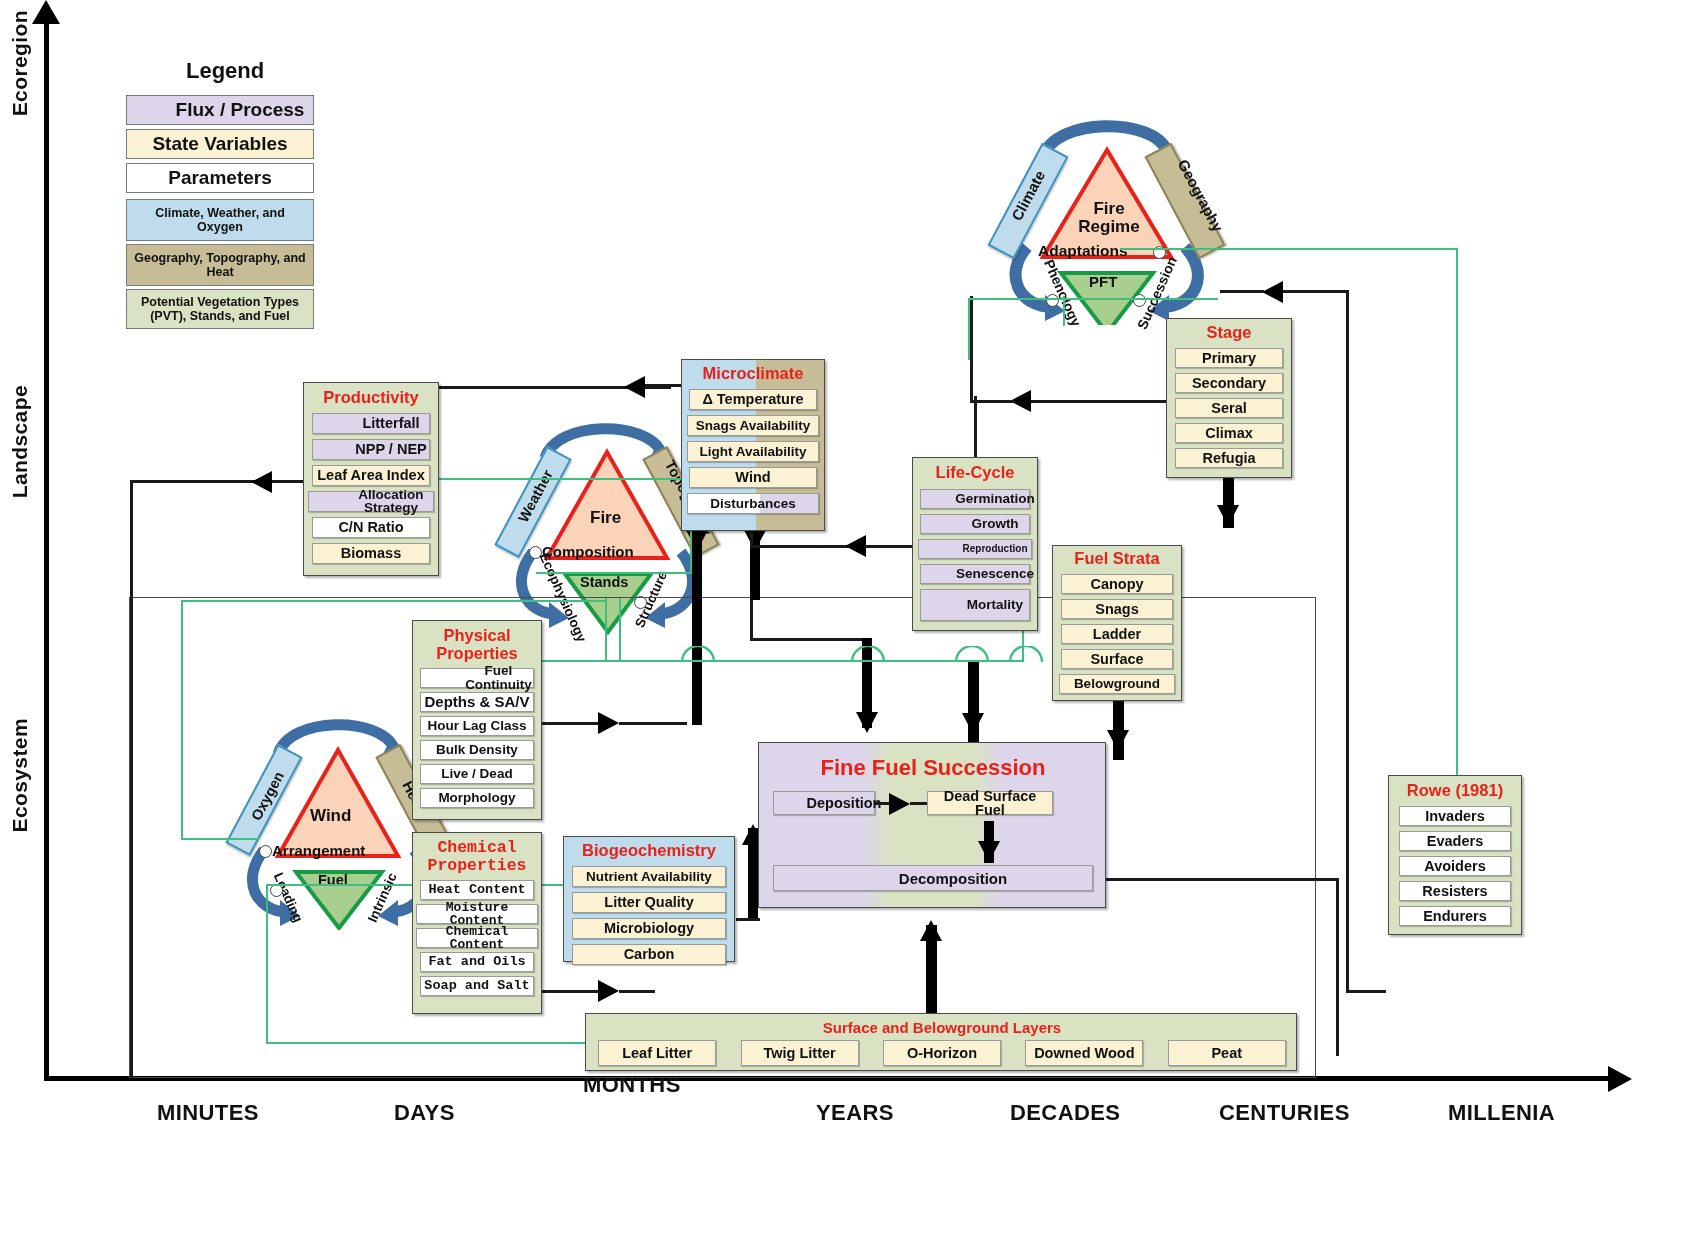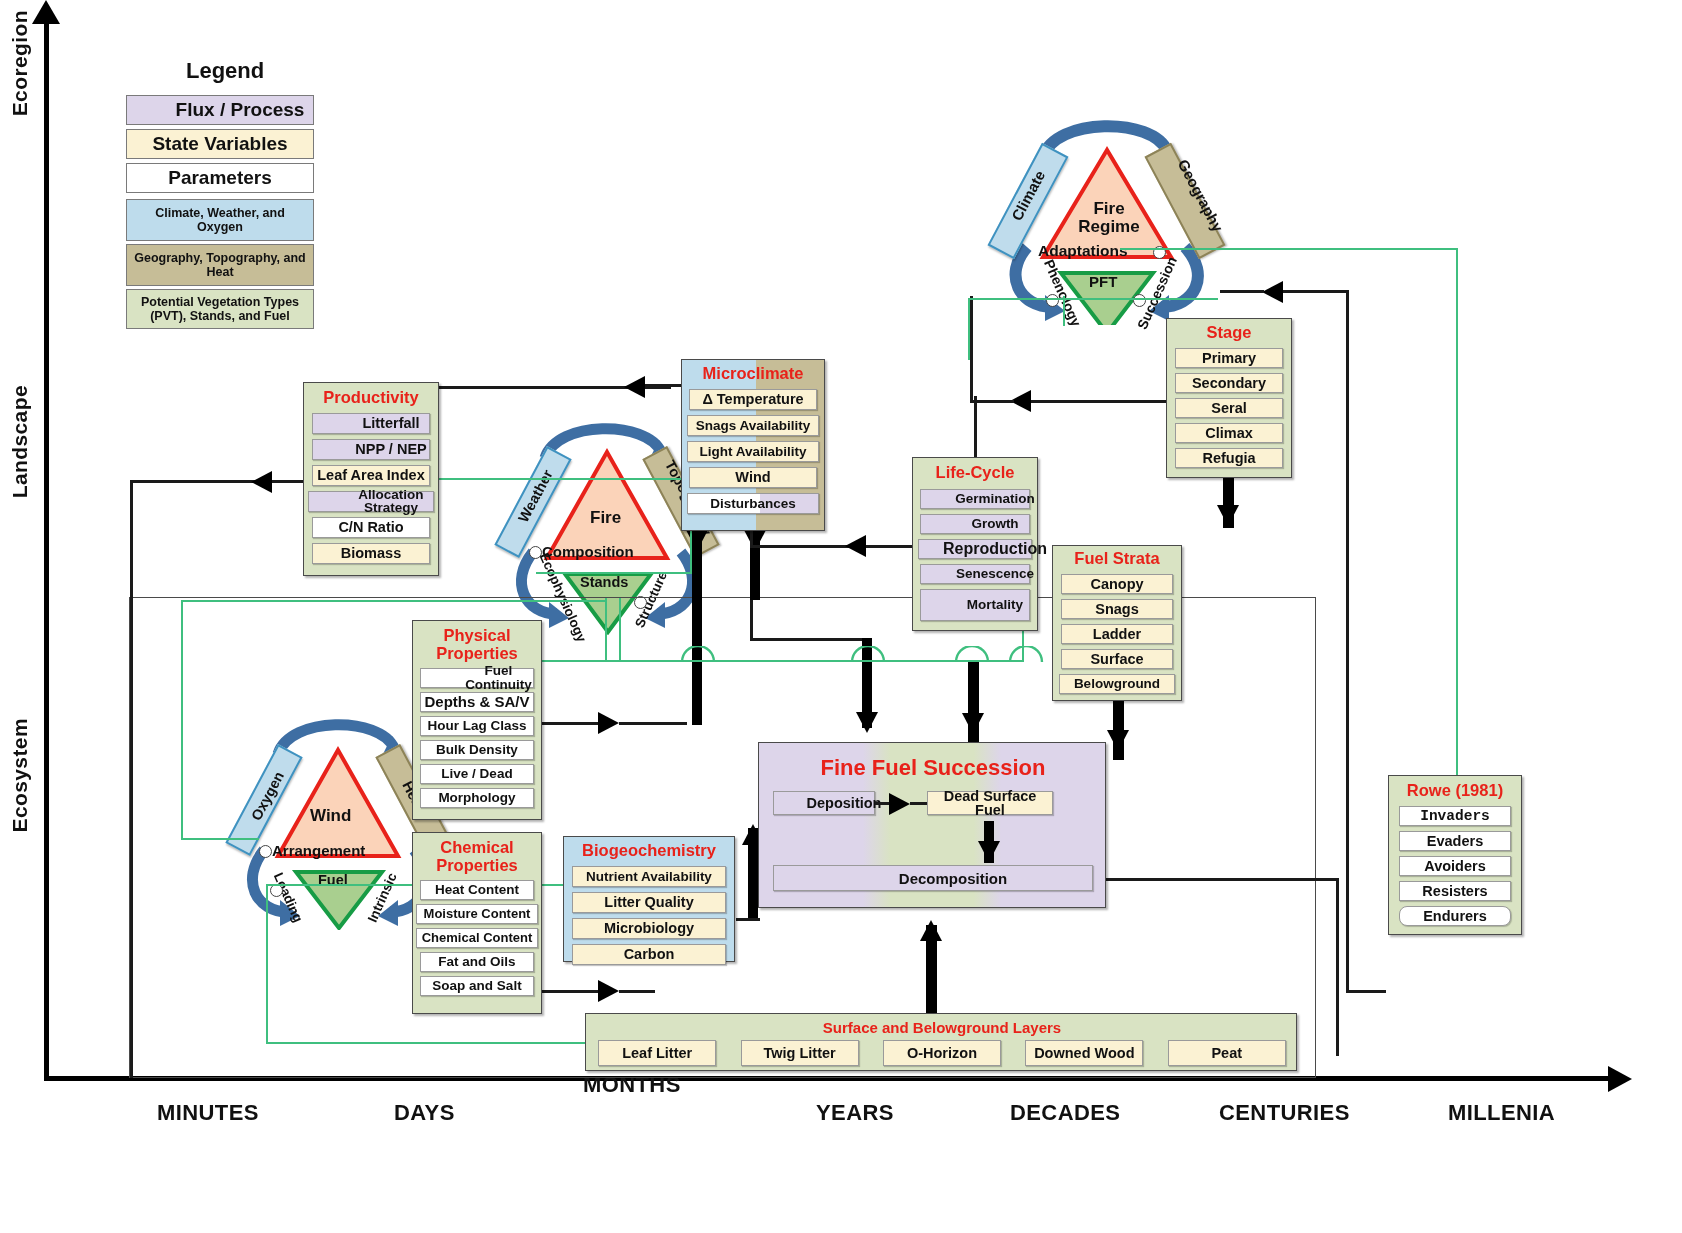--- a/index.html
+++ b/index.html
@@ -283,21 +283,21 @@
   <div class="item state" style="margin:5px 5px 0 5px;height:21px;font-size:13.5px;">Snags Availability</div>
   <div class="item state" style="margin:5px 5px 0 5px;height:21px;font-size:13.5px;">Light Availability</div>
   <div class="item state" style="margin:5px 7px 0 7px;height:21px;">Wind</div>
   <div class="item" style="margin:5px 5px 0 5px;height:21px;font-size:13.5px;background:linear-gradient(90deg,#ffffff 0%,#ffffff 55%,#ddd5ea 55%,#ddd5ea 100%);">Disturbances</div>
 </div>
 
 <div class="group greenbg" style="left:912px;top:457px;width:126px;height:174px;">
   <div class="group-title" style="margin-top:6px;">Life-Cycle</div>
   <div class="item flux" style="margin:7px 7px 0 7px;height:20px;font-size:13.5px;">Germination</div>
   <div class="item flux" style="margin:5px 7px 0 7px;height:20px;font-size:13.5px;">Growth</div>
-  <div class="item flux" style="margin:5px 5px 0 5px;height:20px;font-size:16px;">Reproduction</div>
+  <div class="item flux" style="margin:5px 5px 0 5px;height:20px;font-size:10px;">Reproduction</div>
   <div class="item flux" style="margin:5px 7px 0 7px;height:20px;font-size:13.5px;">Senescence</div>
   <div class="item flux" style="margin:5px 7px 0 7px;height:32px;font-size:13.5px;">Mortality</div>
 </div>
 
 <div class="group greenbg" style="left:1166px;top:318px;width:126px;height:160px;">
   <div class="group-title" style="margin-top:5px;">Stage</div>
   <div class="item state" style="margin:6px 8px 0 8px;height:20px;">Primary</div>
   <div class="item state" style="margin:5px 8px 0 8px;height:20px;">Secondary</div>
   <div class="item state" style="margin:5px 8px 0 8px;height:20px;">Seral</div>
   <div class="item state" style="margin:5px 8px 0 8px;height:20px;">Climax</div>
@@ -318,21 +318,21 @@
     <span>Physical Properties</span>
   </div>
   <div class="item param" style="margin:5px 7px 0 7px;height:20px;font-size:13.5px;padding-left:43px;">Fuel Continuity</div>
   <div class="item param" style="margin:4px 7px 0 7px;height:20px;font-size:15px;">Depths &amp; SA/V</div>
   <div class="item param" style="margin:4px 7px 0 7px;height:20px;font-size:13.5px;">Hour Lag Class</div>
   <div class="item param" style="margin:4px 7px 0 7px;height:20px;font-size:13.5px;">Bulk Density</div>
   <div class="item param" style="margin:4px 7px 0 7px;height:20px;font-size:13.5px;">Live / Dead</div>
   <div class="item param" style="margin:4px 7px 0 7px;height:20px;font-size:13.5px;">Morphology</div>
 </div>
 
-<div class="group greenbg" style="left:412px;top:832px;width:130px;height:182px;">
+<div class="group greenbg" style="left:412px;top:832px;width:130px;height:182px;font-family:Liberation Mono, monospace;">
   <div class="group-title" style="margin-top:6px;">
     <span>Chemical Properties</span>
   </div>
   <div class="item param" style="margin:5px 7px 0 7px;height:20px;font-size:13.5px;">Heat Content</div>
   <div class="item param" style="margin:4px 3px 0 3px;height:20px;font-size:13px;">Moisture Content</div>
   <div class="item param" style="margin:4px 3px 0 3px;height:20px;font-size:13px;">Chemical Content</div>
   <div class="item param" style="margin:4px 7px 0 7px;height:20px;font-size:13.5px;">Fat and Oils</div>
   <div class="item param" style="margin:4px 7px 0 7px;height:20px;font-size:13.5px;">Soap and Salt</div>
 </div>
 
@@ -352,25 +352,25 @@
   <div class="ah-r abs" style="left:130px;top:50px;"></div>
   <div class="k abs" style="left:151px;top:59px;width:18px;height:2.6px;"></div>
   <div class="item state abs" style="left:168px;top:48px;width:126px;height:24px;">Dead Surface Fuel</div>
   <div class="k thick abs" style="left:225px;top:78px;width:10px;height:42px;"></div>
   <div class="ah-d abs" style="left:219px;top:98px;"></div>
   <div class="item flux abs" style="left:14px;top:122px;width:320px;height:26px;font-size:15px;">Decomposition</div>
 </div>
 
 <div class="group greenbg" style="left:1388px;top:775px;width:134px;height:160px;">
   <div class="group-title" style="margin-top:6px;">Rowe (1981)</div>
-  <div class="item param" style="margin:6px 10px 0 10px;height:20px;font-family:Liberation Mono, monospace;">Invaders</div>
+  <div class="item param" style="margin:6px 10px 0 10px;height:20px;">Invaders</div>
   <div class="item param" style="margin:5px 10px 0 10px;height:20px;">Evaders</div>
   <div class="item param" style="margin:5px 10px 0 10px;height:20px;">Avoiders</div>
   <div class="item param" style="margin:5px 10px 0 10px;height:20px;">Resisters</div>
-  <div class="item param" style="margin:5px 10px 0 10px;height:20px;border-radius:8px;">Endurers</div>
+  <div class="item param" style="margin:5px 10px 0 10px;height:20px;">Endurers</div>
 </div>
 
 <div class="group greenbg" style="left:585px;top:1013px;width:712px;height:58px;">
   <div class="abs" style="left:0;top:26px;width:712px;display:flex;justify-content:space-around;align-items:center;">
     <div class="item state" style="width:118px;height:26px;">Leaf Litter</div>
     <div class="item state" style="width:118px;height:26px;">Twig Litter</div>
     <div class="item state" style="width:118px;height:26px;">O-Horizon</div>
     <div class="item state" style="width:118px;height:26px;">Downed Wood</div>
     <div class="item state" style="width:118px;height:26px;">Peat</div>
   </div>

